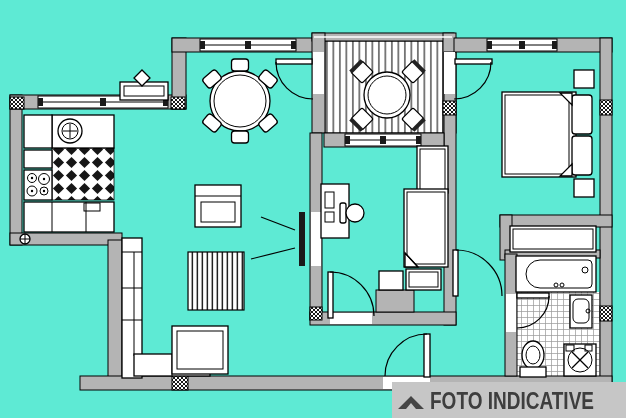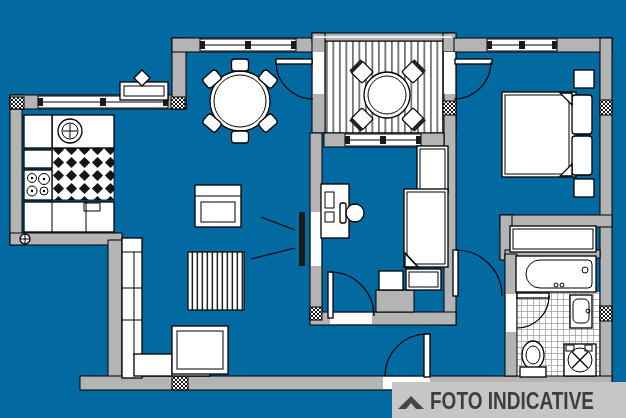--- a/index.html
+++ b/index.html
@@ -1,16 +1,16 @@
 <!DOCTYPE html>
 <html><head>
 <meta charset="utf-8">
 <style>
   html,body{margin:0;padding:0;background:#ffffff;}
-  .stage{width:626px;height:418px;position:relative;overflow:hidden;background:#0369a1;}
+  .stage{width:626px;height:418px;position:relative;overflow:hidden;background:#5eead4;}
   svg{display:block;}
   .wall{fill:#b4b4b4;stroke:#000;stroke-width:1;}
   .gap{fill:#ffffff;stroke:none;}
   .hatch{fill:url(#hatch);stroke:#000;stroke-width:1;}
   .furn{fill:#ffffff;stroke:#000;stroke-width:1.3;}
   .thin{fill:none;stroke:#000;stroke-width:1;}
   .arc{fill:none;stroke:#000;stroke-width:1.2;}
   .winrect{fill:#ffffff;stroke:#000;stroke-width:1;}
   .wincap{fill:#1a1a1a;stroke:none;}
   .banner-text{font-family:"Liberation Sans",sans-serif;font-weight:bold;}

